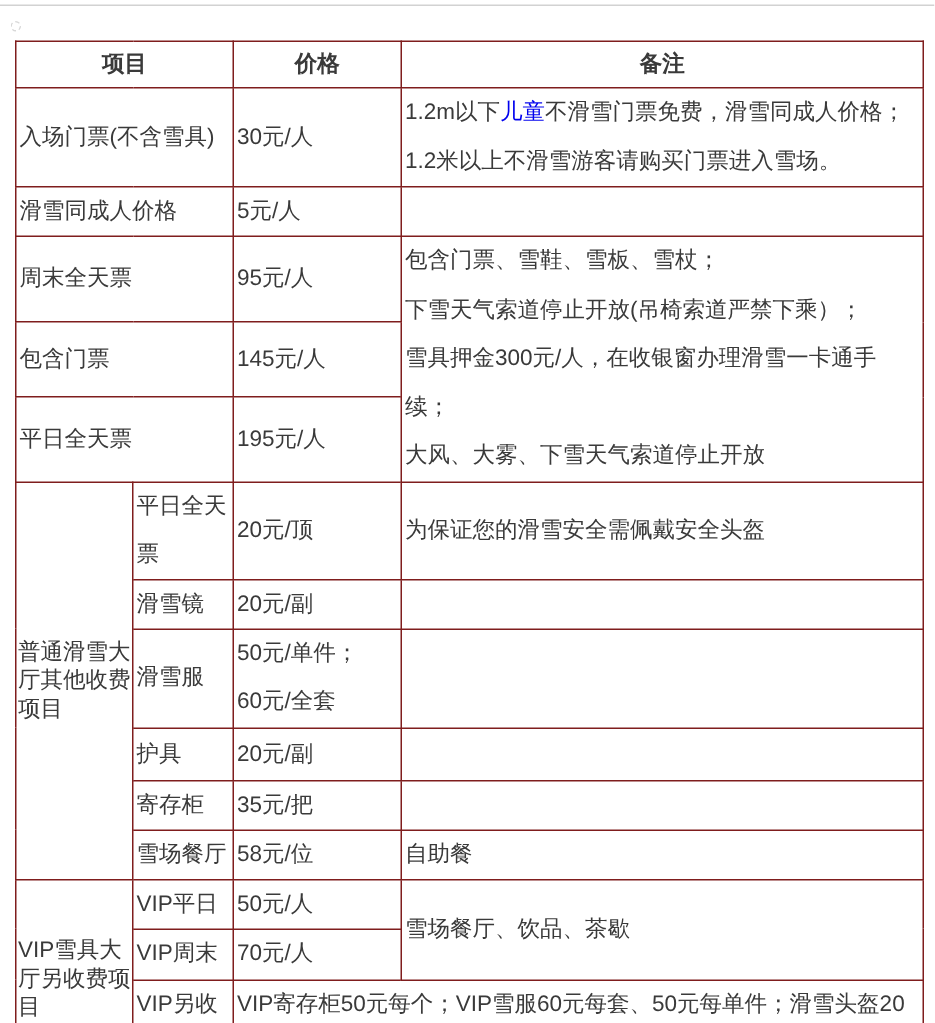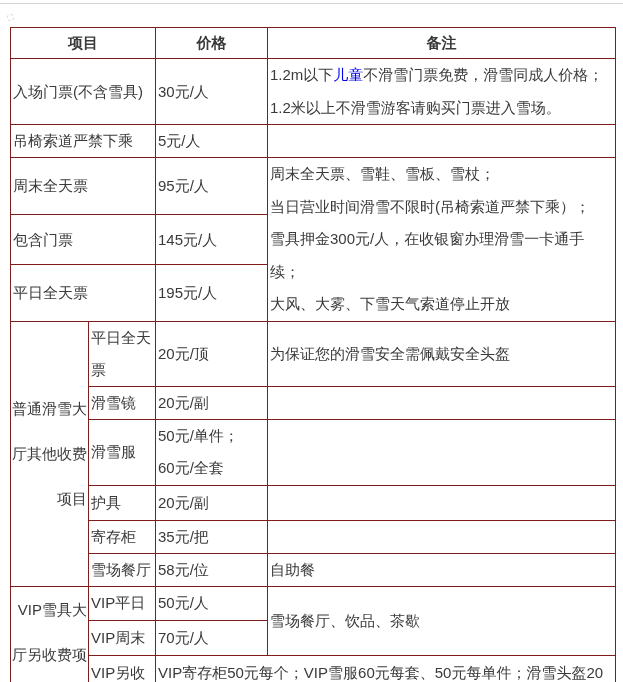--- a/index.html
+++ b/index.html
@@ -39,21 +39,21 @@
     text-align: center;
     line-height: 18px;
   }
   .price-table td {
     text-align: left;
     padding: 0 1px 0 2px;
     line-height: 32px;
     word-break: break-all;
     margin-top: 24px;
   }
-  .price-table td.group-label { line-height: 45px; padding-left: 1px; text-align: right; }
+  .price-table td.group-label { line-height: 19px; padding-left: 1px; }
   .note-merged div, .note-2line div, .price-2line div { line-height: 32.5px; }
   a.inline-link { color: #0000ee; text-decoration: none; cursor: pointer; }
 </style>
 </head>
 <body>
 
 <div class="top-divider"></div>
 <div class="artifact-circle"></div>
 
 <table class="price-table">
@@ -74,31 +74,31 @@
   <tr style="height:66px">
     <td colspan="2">入场门票(不含雪具)</td>
     <td>30元/人</td>
     <td class="note-2line">
       <div><span>1.2m以下</span><a class="inline-link">儿童</a><span>不滑雪门票免费，滑雪同成人价格；</span></div>
       <div>1.2米以上不滑雪游客请购买门票进入雪场。</div>
     </td>
   </tr>
 
   <tr style="height:33px">
-    <td colspan="2">吊椅索道严禁下乘</td>
+    <td colspan="2">滑雪同成人价格</td>
     <td>5元/人</td>
     <td></td>
   </tr>
 
   <tr style="height:57px">
     <td colspan="2">周末全天票</td>
     <td>95元/人</td>
     <td rowspan="3" class="note-merged">
-      <div>周末全天票、雪鞋、雪板、雪杖；</div>
-      <div>当日营业时间滑雪不限时(吊椅索道严禁下乘）；</div>
+      <div>包含门票、雪鞋、雪板、雪杖；</div>
+      <div>下雪天气索道停止开放(吊椅索道严禁下乘）；</div>
       <div>雪具押金300元/人，在收银窗办理滑雪一卡通手续；</div>
       <div>大风、大雾、下雪天气索道停止开放</div>
     </td>
   </tr>
 
   <tr style="height:50px">
     <td colspan="2">包含门票</td>
     <td>145元/人</td>
   </tr>
 

